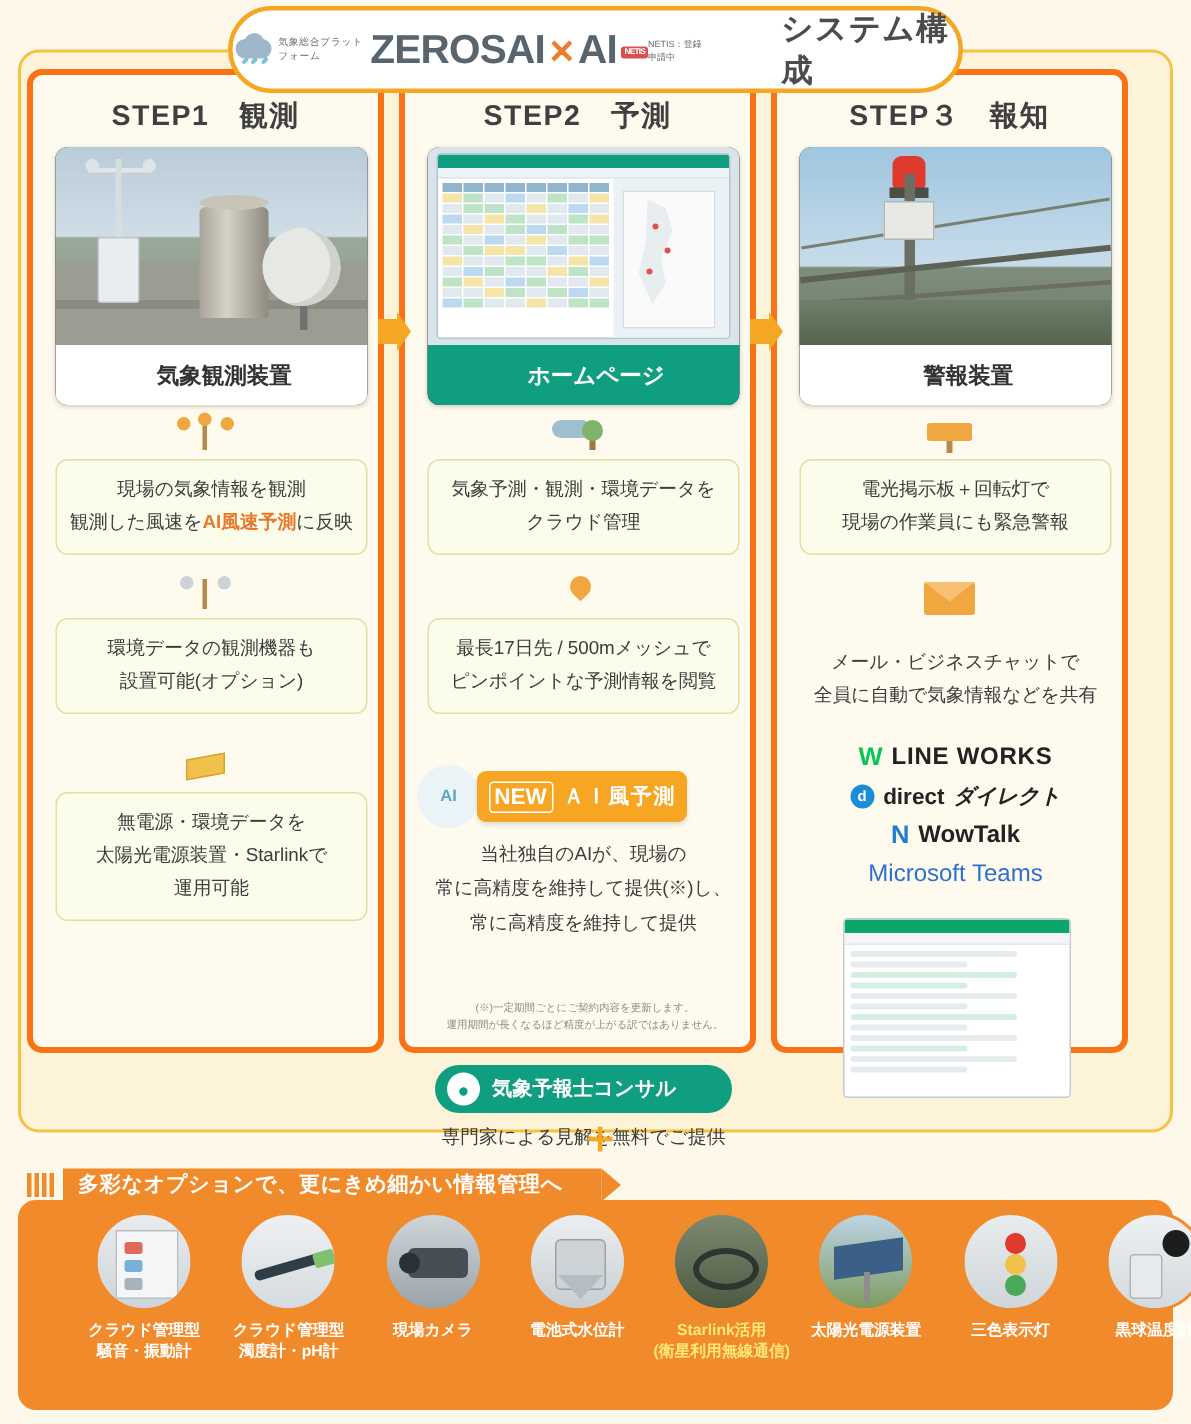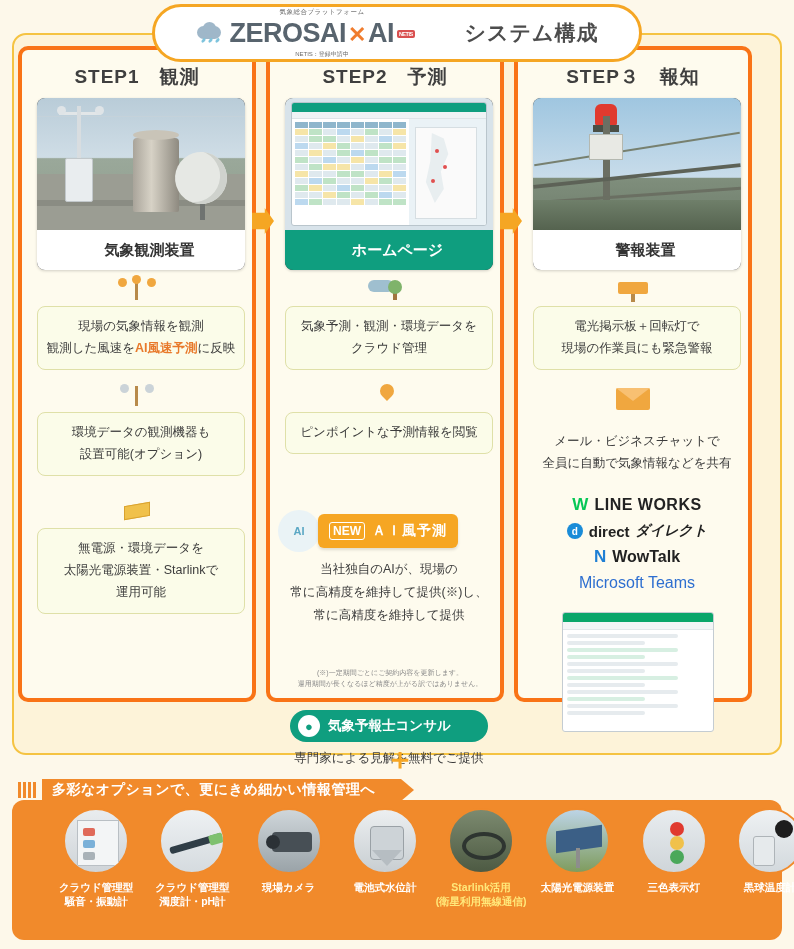--- a/index.html
+++ b/index.html
@@ -44,21 +44,21 @@
   }
   .logo-cloud .drops {
     position: absolute; left: 5px; top: 16px;
     width: 20px; height: 7px;
     display: flex; justify-content: space-around;
   }
   .logo-cloud .drops i {
     width: 3px; height: 5px; background: #7fc4dd; border-radius: 0 50% 50% 50%;
     transform: rotate(45deg); display: block;
   }
-  .logo-text-stack { display: flex; flex-direction: column; align-items: center; }
+  .logo-text-stack { display: flex; flex-direction: row; align-items: center; }
   .logo-sub-top {
     font-size: 6.5px; color: #6b6b6b; letter-spacing: .5px; margin-bottom: 1px;
   }
   .logo-main {
     display: flex; align-items: baseline; gap: 2px;
     font-weight: bold; font-size: 27px; color: #5b6670;
     letter-spacing: -0.5px;
   }
   .logo-zerosai { color: #58646e; }
   .logo-x { color: #f07c2e; font-size: 22px; font-weight: bold; }
@@ -215,21 +215,21 @@
     position: absolute;
     left: 48px; top: 464px;
     width: 140px; height: 34px;
     background: #f6a623;
     border-radius: 6px;
     display: flex; align-items: center; justify-content: center;
     gap: 7px;
     box-shadow: 0 2px 3px rgba(0,0,0,.12);
   }
   .ai-badge .new {
-    font-size: 12px; font-weight: bold; color: #fff;
+    font-size: 15px; font-weight: bold; color: #fff;
     border: 1px solid #fff; border-radius: 3px; padding: 1px 3px;
   }
   .ai-badge .lbl { font-size: 14px; font-weight: bold; color: #fff; letter-spacing: 1px; }
   .ai-head {
     position: absolute;
     left: 8px; top: 460px;
     width: 42px; height: 42px;
     border-radius: 50%;
     background: #eaf3f6;
     display:flex; align-items:center; justify-content:center;
@@ -665,20 +665,21 @@
       <div>気象予測・観測・環境データを</div>
       <div>クラウド管理</div>
     </div>
 
     <div class="mini-icon" style="top:332px">
       <div class="ic-pin">
           <div class="pin"></div>
         </div>
     </div>
     <div class="tcard" style="top:362px">
+      <div>最長17日先 / 500mメッシュで</div>
       <div>ピンポイントな予測情報を閲覧</div>
     </div>
 
     <div class="ai-head">AI</div>
     <div class="ai-badge">
       <span class="new">NEW</span>
       <span class="lbl">ＡＩ風予測</span>
     </div>
 
     <div class="ai-note">

